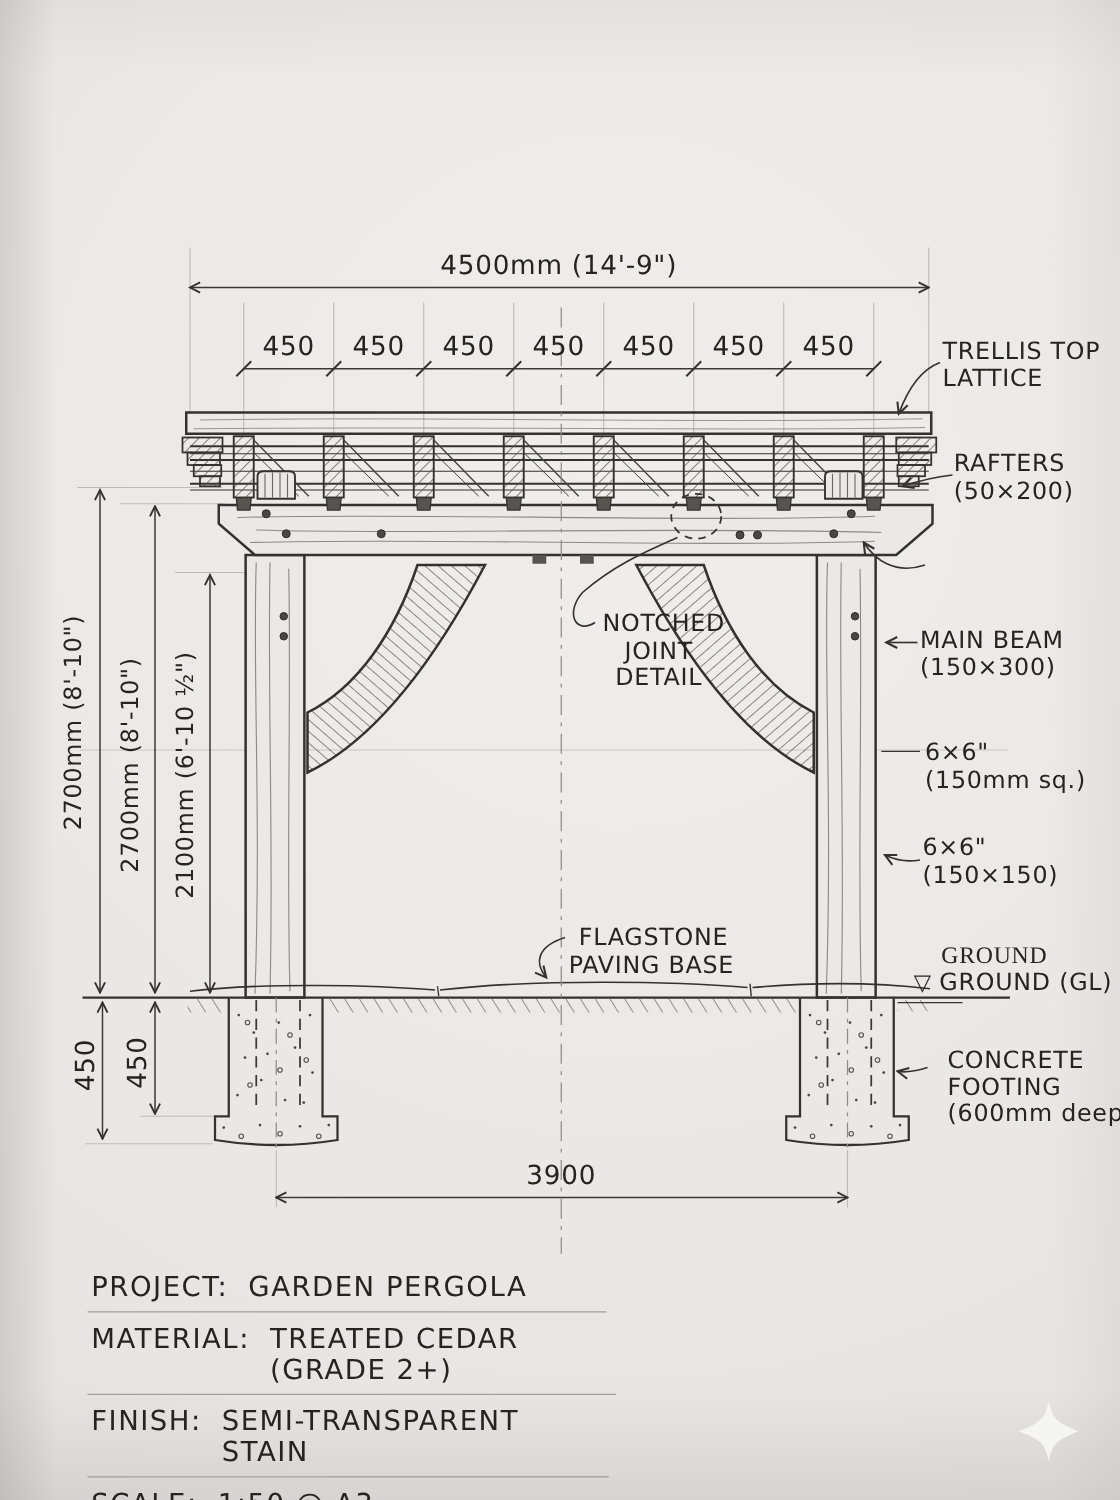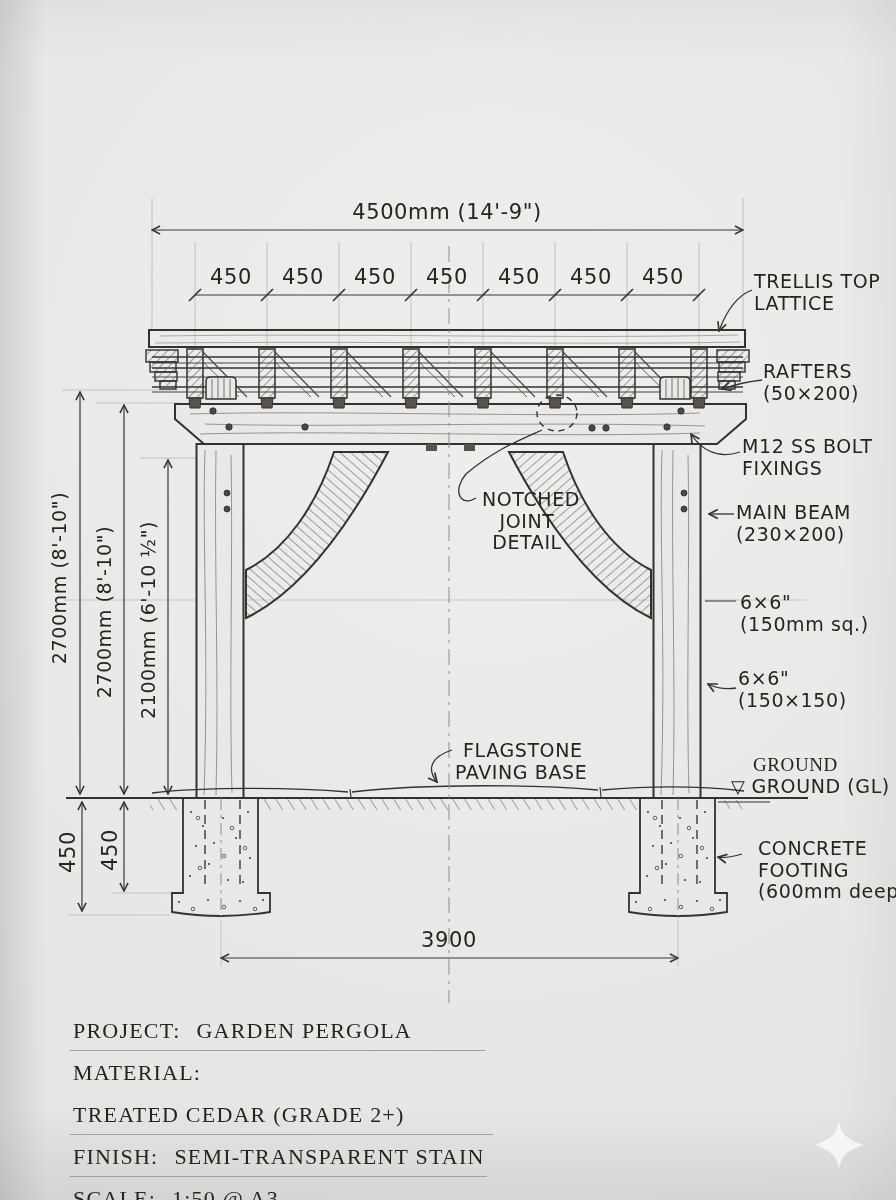--- a/index.html
+++ b/index.html
@@ -18,21 +18,21 @@
   .call{font-size:19px;}
   .dim{font-size:21px;}
   .ctr{text-align:center;}
   .rot{transform:translate(-50%,-50%) rotate(-90deg);}
   .ln{display:block;}
   .ind8{padding-left:8px;}
   .ind22{padding-left:22px;font-family:Liberation Serif, serif;}
   .gl-sym{font-size:18px;margin-right:6px;}
   .tb{position:absolute;left:70px;top:1016px;font-size:22px;letter-spacing:1.2px;}
   .tb-row{display:flex;gap:16px;margin-bottom:7px;padding:2px 0 6px 3px;
-          border-bottom:1.5px solid #a09f9c;font-family:Liberation Serif, serif;}
+          border-bottom:1.5px solid #a09f9c;}
   .tb-key{flex:0 0 auto;}
 </style>
 </head>
 <body>
 
 <div class="paper">
 
 <svg class="draw" width="896" height="1200" viewBox="0 0 896 1200">
   <defs>
     <marker id="arw" viewBox="0 0 12 12" refX="10.5" refY="6" markerWidth="9" markerHeight="9" orient="auto-start-reverse">
@@ -291,27 +291,23 @@
 <div class="lbl dim ctr" style="left:399px;top:929px;width:100px;">3900</div>
 
 <div class="lbl call" style="left:754px;top:271px;">
   <span class="ln">TRELLIS TOP</span>
   <span class="ln">LATTICE</span>
 </div>
 <div class="lbl call" style="left:763px;top:361px;">
   <span class="ln">RAFTERS</span>
   <span class="ln">(50×200)</span>
 </div>
-<div class="lbl call" style="left:742px;top:436px;">
-  <span class="ln">M12 SS BOLT</span>
-  <span class="ln">FIXINGS</span>
-</div>
 <div class="lbl call" style="left:736px;top:502px;">
   <span class="ln">MAIN BEAM</span>
-  <span class="ln">(230×200)</span>
+  <span class="ln">(150×300)</span>
 </div>
 <div class="lbl call" style="left:740px;top:592px;">
   <span class="ln">6×6"</span>
   <span class="ln">(150mm sq.)</span>
 </div>
 <div class="lbl call" style="left:738px;top:668px;">
   <span class="ln">6×6"</span>
   <span class="ln">(150×150)</span>
 </div>
 <div class="lbl call" style="left:731px;top:754px;">
@@ -331,21 +327,21 @@
 <div class="lbl call" style="left:455px;top:724px;margin-top:16px;">
   <span class="ln ind8">FLAGSTONE</span>
   <span class="ln">PAVING BASE</span>
 </div>
 
 <div class="tb">
   <div class="tb-row" style="width:412px;">
     <span class="tb-key">PROJECT:</span>
     <span>GARDEN PERGOLA</span>
   </div>
-  <div class="tb-row" style="width:420px;flex-direction:column;">
+  <div class="tb-row" style="width:420px;">
     <span class="tb-key">MATERIAL:</span>
     <span>TREATED CEDAR (GRADE 2+)</span>
   </div>
   <div class="tb-row" style="width:414px;">
     <span class="tb-key">FINISH:</span>
     <span>SEMI-TRANSPARENT STAIN</span>
   </div>
   <div class="tb-row" style="width:402px;">
     <span class="tb-key">SCALE:</span>
     <span>1:50 @ A3</span>

